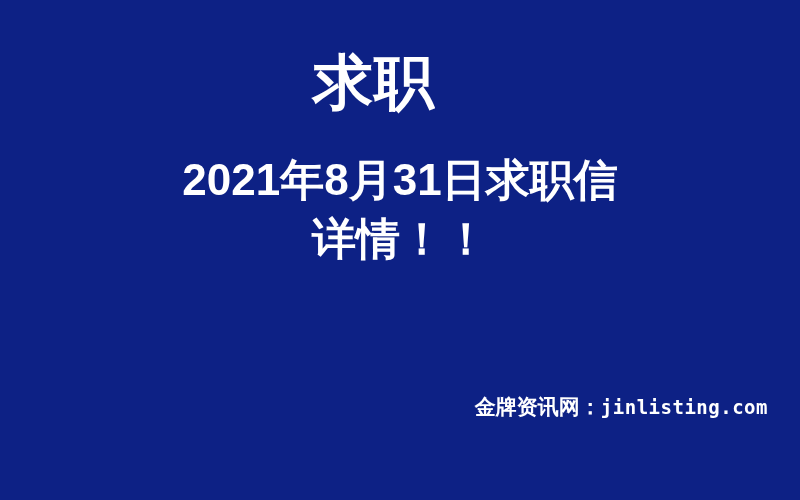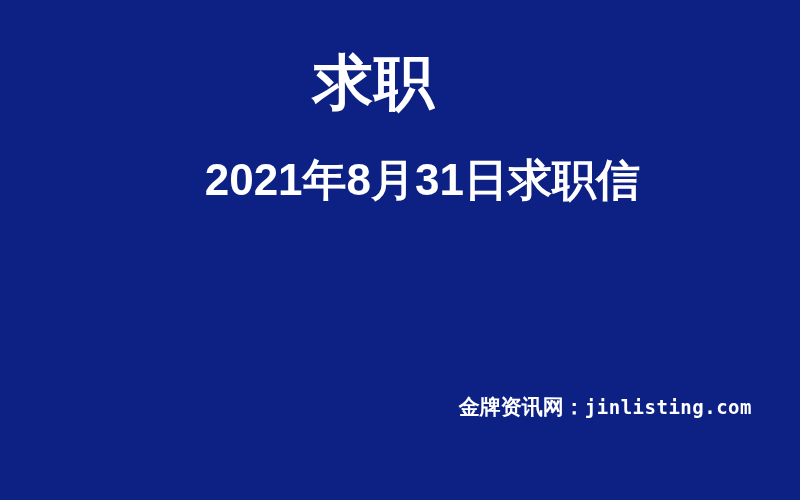--- a/index.html
+++ b/index.html
@@ -37,39 +37,39 @@
     letter-spacing: 1px;
     white-space: nowrap;
   }
 
   
   #body-block {
     position: absolute;
     top: 150px;
     left: 160px;
     width: 480px;
-    text-align: right;
+    text-align: center;
     color: #FFFFFF;
     font-size: 44px;
     line-height: 59px;
     font-weight: 700;
   }
 
   .body-line {
     display: block;
     white-space: nowrap;
   }
 
   
   #footer {
     position: absolute;
     top: 393px;
     left: 0;
     width: 800px;
-    padding-right: 48px;
+    padding-right: 32px;
     box-sizing: border-box;
     text-align: right;
     color: #FFFFFF;
     white-space: nowrap;
   }
 
   #footer-brand {
     font-size: 21px;
     font-weight: 700;
     letter-spacing: 0px;
@@ -86,19 +86,20 @@
 </style>
 </head>
 <body>
 
 <div id="poster">
 
   <div id="title">求职</div>
 
   <div id="body-block">
     <span class="body-line">2021年8月31日求职信</span>
+    <span class="body-line">详情！！</span>
   </div>
 
   <div id="footer">
     <span id="footer-brand">金牌资讯网：</span><span id="footer-url">jinlisting.com</span>
   </div>
 
 </div>
 
 </body></html>

